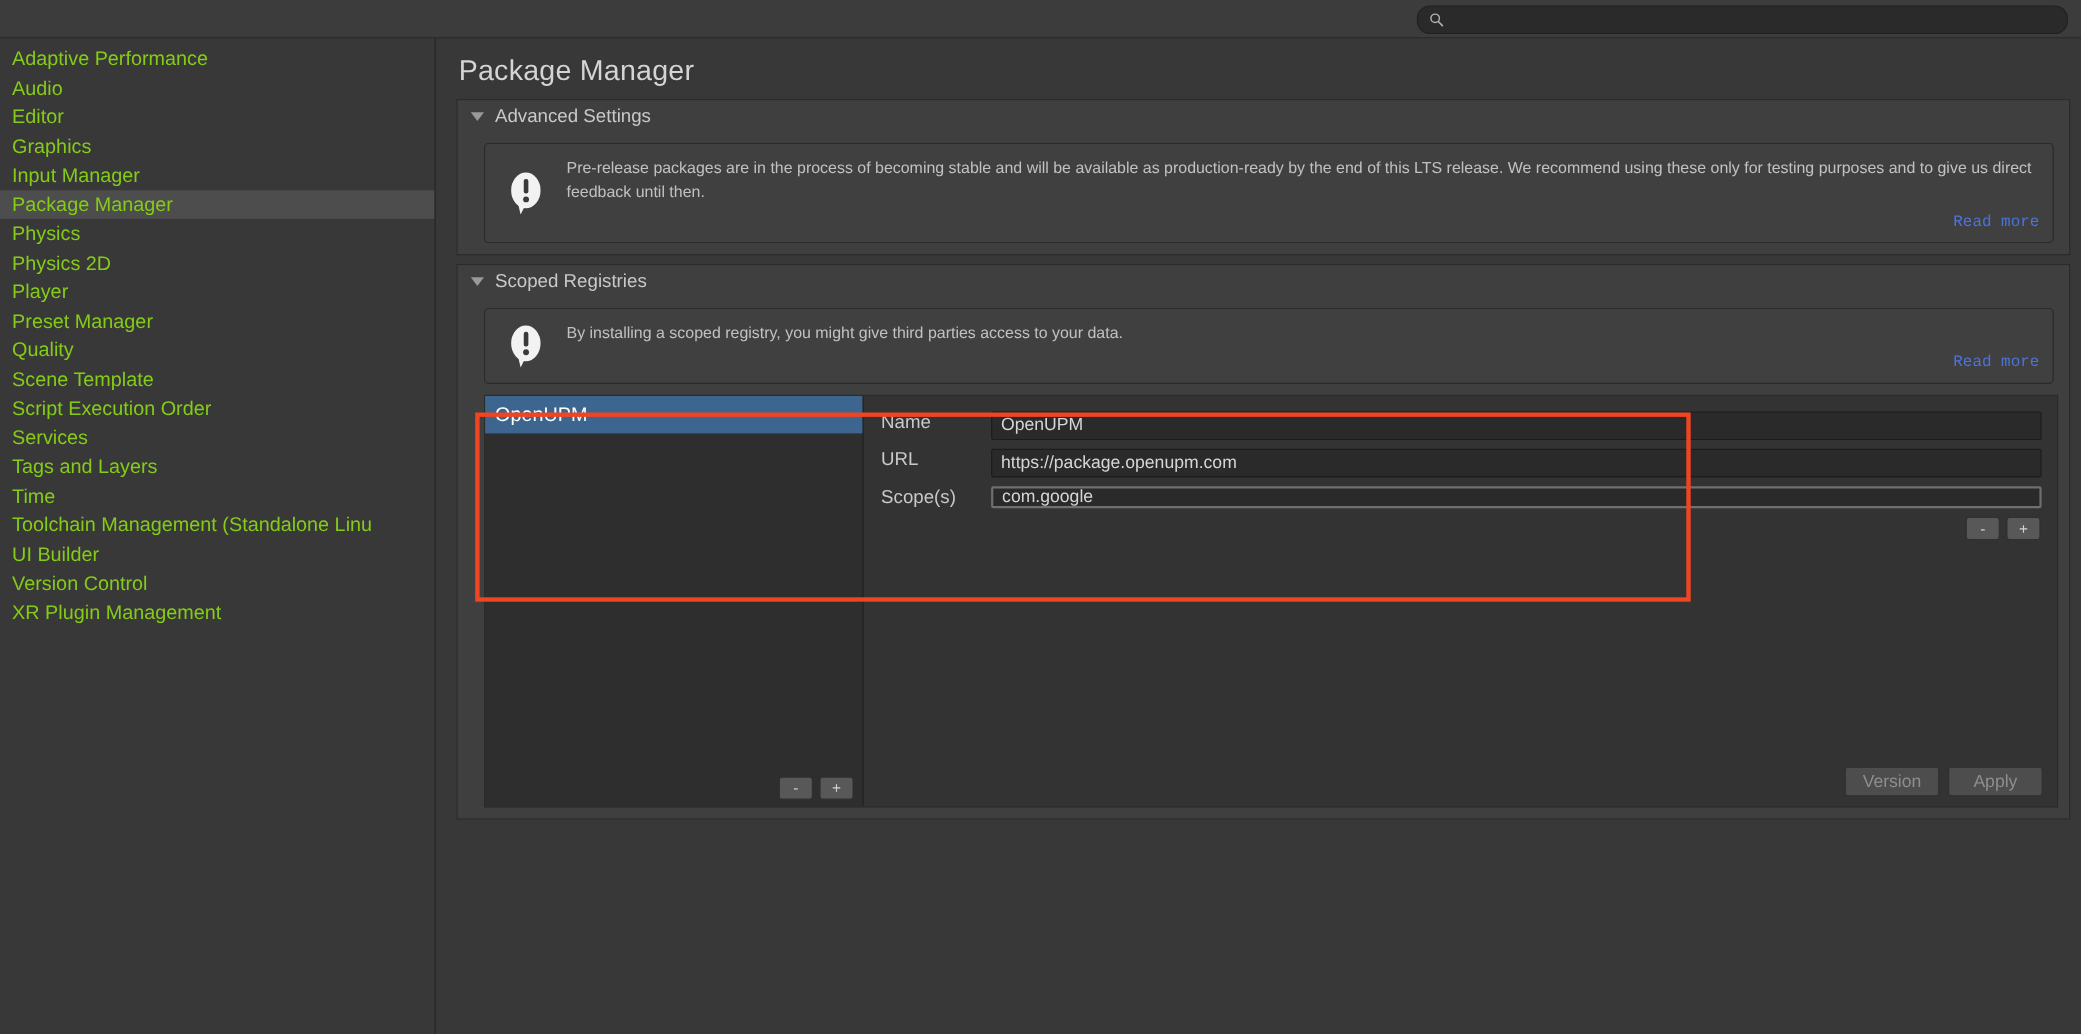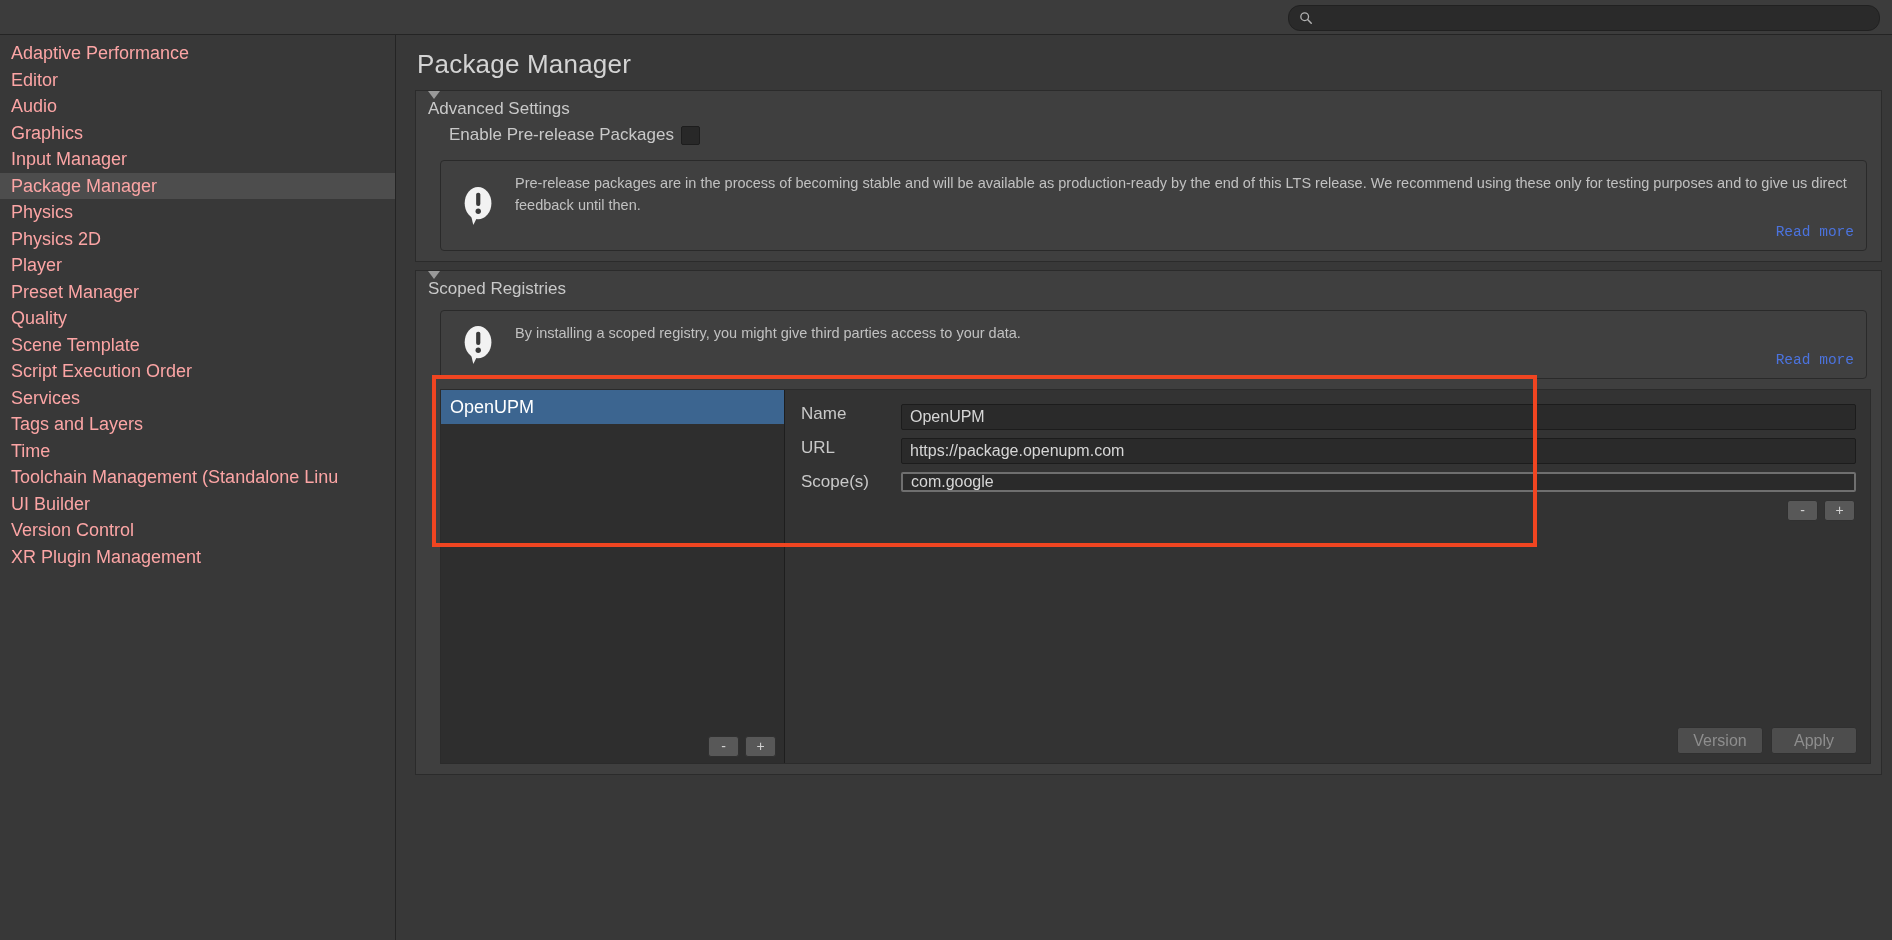--- a/index.html
+++ b/index.html
@@ -77,21 +77,21 @@
     border-right: 1px solid #242424;
     box-sizing: border-box;
     padding-top: 5px;
     overflow: hidden;
   }
   .side-item {
     height: 26.5px;
     line-height: 26.5px;
     padding-left: 11px;
     font-size: 18px;
-    color: #fca5a5;
+    color: #84cc16;
     white-space: nowrap;
     overflow: hidden;
     cursor: default;
     box-sizing: border-box;
   }
   .side-item.selected {
     background: #4d4d4d;
   }
 
   
@@ -113,27 +113,26 @@
   }
 
   .section {
     margin: 0 10px 8px 18px;
     border: 1px solid #2b2b2b;
     background: #3f3f3f;
     box-sizing: border-box;
   }
   .section-header {
     display: flex;
-    align-items: flex-start;
+    align-items: center;
     height: 30px;
     padding-left: 12px;
     font-size: 17px;
     color: #c9c9c9;
     cursor: default;
-    flex-direction: column;
   }
   .caret {
     width: 0; height: 0;
     border-left: 6px solid transparent;
     border-right: 6px solid transparent;
     border-top: 8px solid #999;
     margin-right: 10px;
     flex: 0 0 auto;
   }
 
@@ -330,22 +329,22 @@
       <svg class="search-icon" viewBox="0 0 16 16">
         <circle cx="6.5" cy="6.5" r="4.4" fill="none" stroke="#c9c9c9" stroke-width="1.5"></circle>
         <line x1="9.8" y1="9.8" x2="14" y2="14" stroke="#c9c9c9" stroke-width="1.7" stroke-linecap="round"></line>
       </svg>
       <input class="search-input" type="text" value="" placeholder="" style="">
     </div>
   </div>
 
   <div class="sidebar">
     <div class="side-item"><span>Adaptive Performance</span></div>
+    <div class="side-item"><span>Audio</span></div>
     <div class="side-item"><span>Editor</span></div>
-    <div class="side-item"><span>Audio</span></div>
     <div class="side-item"><span>Graphics</span></div>
     <div class="side-item"><span>Input Manager</span></div>
     <div class="side-item selected"><span>Package Manager</span></div>
     <div class="side-item"><span>Physics</span></div>
     <div class="side-item"><span>Physics 2D</span></div>
     <div class="side-item"><span>Player</span></div>
     <div class="side-item"><span>Preset Manager</span></div>
     <div class="side-item"><span>Quality</span></div>
     <div class="side-item"><span>Scene Template</span></div>
     <div class="side-item"><span>Script Execution Order</span></div>
@@ -361,24 +360,20 @@
   <div class="content">
 
     <div class="page-title">Package Manager</div>
 
     <div class="section">
       <div class="section-header">
         <span class="caret"></span>
         <span>Advanced Settings</span>
       </div>
 
-      <div class="checkbox-row">
-        <span>Enable Pre-release Packages</span>
-        <span class="unity-checkbox"></span>
-      </div>
 
       <div class="helpbox">
         <svg class="warn-icon" viewBox="0 0 40 44">
           <ellipse cx="19" cy="19" rx="14" ry="17" fill="#f2f2f2"></ellipse>
           <path d="M11 29 L20 30 L14 42 Z" fill="#f2f2f2"></path>
           <rect x="17" y="8" width="4.4" height="14" rx="2" fill="#3a3a3a"></rect>
           <circle cx="19.2" cy="27.5" r="2.8" fill="#3a3a3a"></circle>
         </svg>
         <p>Pre-release packages are in the process of becoming stable and will be available as production-ready by the end of this LTS release. We recommend using these only for testing purposes and to give us direct feedback until then.</p>
         <span class="readmore">Read more</span>

